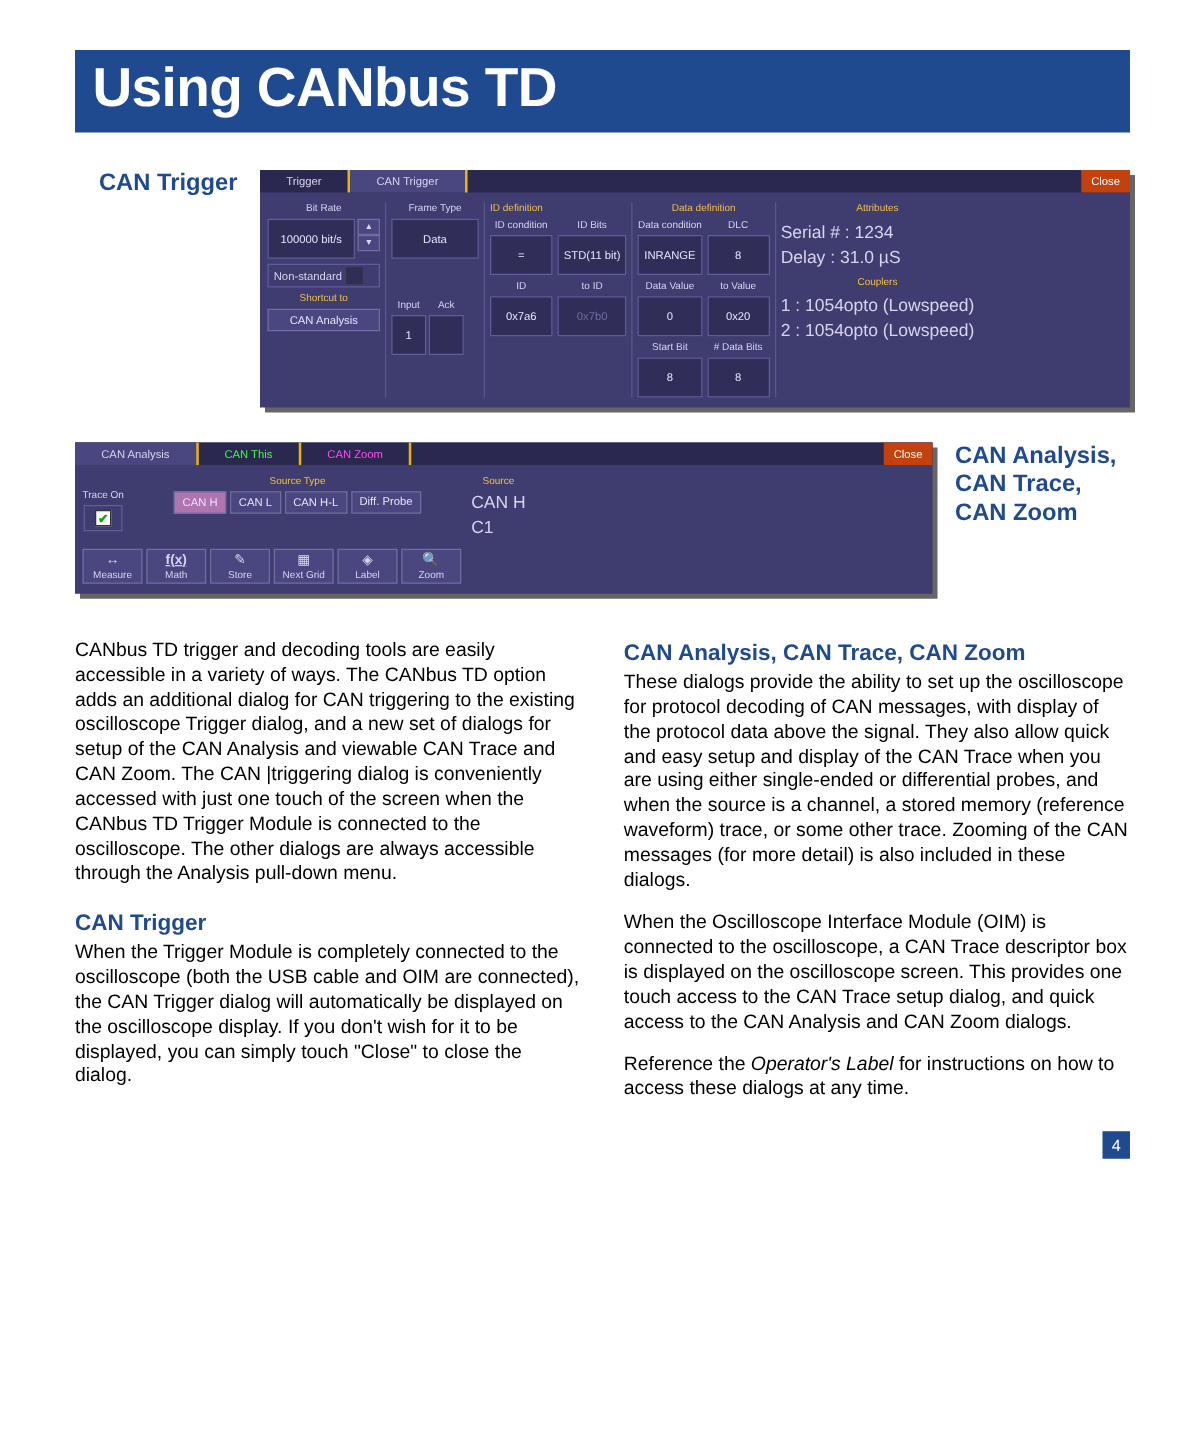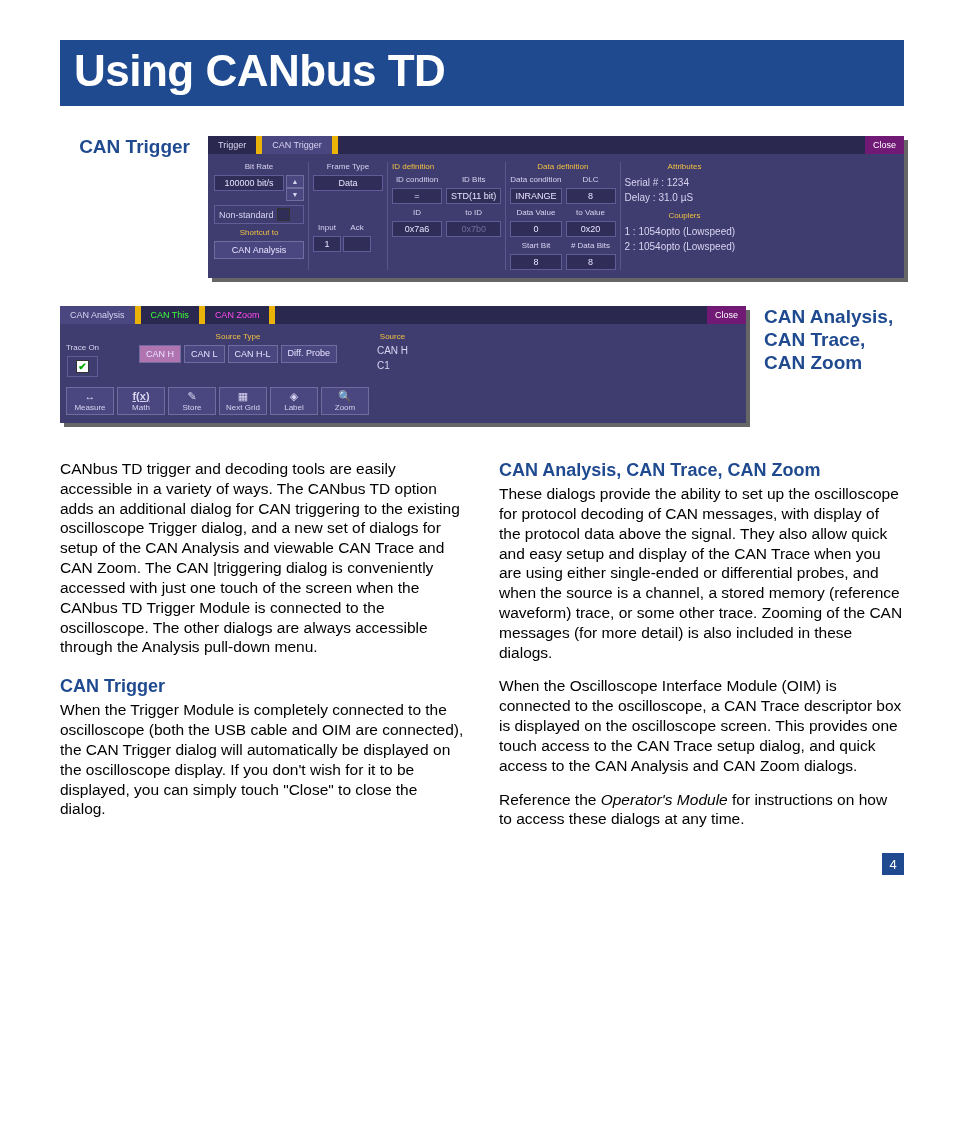--- a/index.html
+++ b/index.html
@@ -4,39 +4,39 @@
 <style>
   * { box-sizing: border-box; margin: 0; padding: 0; }
   body { font-family: "Myriad Pro", "Segoe UI", Arial, sans-serif; background: #fff; width: 954px; margin: 0 auto; padding: 40px 50px 30px 60px; color: #000; }
   .title-bar { background: #1f4a8f; color: #fff; font-weight: 700; font-size: 44px; padding: 6px 14px 10px; font-family: "Myriad Pro", Arial, sans-serif; letter-spacing: -0.5px; margin-bottom: 30px; }
   .row1 { display: flex; align-items: flex-start; gap: 18px; margin-bottom: 28px; }
   .side-label { color: #1f4a8f; font-weight: 700; font-size: 19px; width: 130px; text-align: right; flex-shrink: 0; }
   .side-label-right { color: #1f4a8f; font-weight: 700; font-size: 19px; width: 140px; flex-shrink: 0; line-height: 1.2; }
   .panel-shadow { box-shadow: 4px 4px 0 rgba(0,0,0,0.6); }
   .panel { background: #3f3c70; color: #d8d4f0; font-size: 9px; font-family: Arial, sans-serif; }
   .tabbar { display: flex; align-items: stretch; background: #2b2850; height: 18px; }
-  .tab { padding: 2px 10px; border-right: 6px solid #eab308; font-size: 9px; display: flex; align-items: center; }
+  .tab { padding: 2px 21px; border-right: 2px solid #eab308; font-size: 9px; display: flex; align-items: center; }
   .tab.active { background: #4a4680; }
   .tab.green { color: #3cff3c; }
   .tab.magenta { color: #ff4af0; }
   .spacer { flex: 1; }
-  .closebtn { background: #701a75; color: #fff; padding: 2px 8px; font-size: 9px; cursor: pointer; display: flex; align-items: center; }
+  .closebtn { background: #c2410c; color: #fff; padding: 2px 8px; font-size: 9px; cursor: pointer; display: flex; align-items: center; }
   .panel-body { padding: 8px 6px 8px 6px; display: flex; gap: 2px; }
   .col { display: flex; flex-direction: column; gap: 4px; }
   .lbl { color: #f0c040; font-size: 8px; text-align: center; }
   .lbl-w { color: #d8d4f0; font-size: 8px; text-align: center; }
-  .fld { background: #302d58; border: 1px solid #605c98; color: #e8e4ff; font-size: 9px; padding: 2px 4px; text-align: center; min-width: 50px; height: 16px; display: flex; align-items: center; justify-content: center; }
+  .fld { background: #302d58; border: 1px solid #605c98; color: #e8e4ff; font-size: 9px; padding: 2px 4px; text-align: center; min-width: 50px; height: 32px; display: flex; align-items: center; justify-content: center; }
   .fld.sm { min-width: 28px; }
   .fld.wide { min-width: 70px; }
   .fld.disabled { color: #706ca0; }
   .btn3d { background: #4a4680; border: 1px solid #706ca0; color: #e8e4ff; font-size: 9px; padding: 3px 6px; text-align: center; cursor: pointer; }
   .arrowbtn { background: #4a4680; border: 1px solid #706ca0; width: 18px; height: 13px; display: flex; align-items: center; justify-content: center; font-size: 7px; cursor: pointer; }
   .sep { width: 1px; background: #5a568f; align-self: stretch; margin: 0 2px; }
   .attrlabel { color: #f0c040; font-size: 8px; text-align: center; margin-bottom: 2px; }
-  .attrrow { color: #d8d4f0; font-size: 10px; white-space: nowrap; }
+  .attrrow { color: #d8d4f0; font-size: 14px; white-space: nowrap; }
   .toolbtn { background: #4a4680; border: 1px solid #706ca0; width: 48px; height: 28px; display: flex; flex-direction: column; align-items: center; justify-content: center; font-size: 8px; cursor: pointer; gap: 1px; }
   .toolbtn .ticon { font-size: 11px; line-height: 1; }
   .pinkbtn { background: #b074b0; }
   .checkbox { width: 13px; height: 13px; background: #fff; border: 1px solid #333; display: inline-flex; align-items: center; justify-content: center; color: #0a0; font-size: 10px; font-weight: bold; }
   .row2 { display: flex; align-items: flex-start; gap: 18px; margin-bottom: 36px; }
   .text-cols { display: flex; gap: 34px; }
   .tcol { flex: 1; font-size: 15.5px; line-height: 1.28; }
   .tcol h3 { color: #1f4a8f; font-weight: 700; font-size: 18px; margin-bottom: 2px; margin-top: 0; }
   .tcol h3.mt { margin-top: 18px; }
   .tcol p { margin-bottom: 14px; }
@@ -209,17 +209,17 @@
 <div class="text-cols">
   <div class="tcol">
     <p>CANbus TD trigger and decoding tools are easily accessible in a variety of ways. The CANbus TD option adds an additional dialog for CAN triggering to the existing oscilloscope Trigger dialog, and a new set of dialogs for setup of the CAN Analysis and viewable CAN Trace and CAN Zoom. The CAN |triggering dialog is conveniently accessed with just one touch of the screen when the CANbus TD Trigger Module is connected to the oscilloscope. The other dialogs are always accessible through the Analysis pull-down menu.</p>
     <h3 class="mt">CAN Trigger</h3>
     <p>When the Trigger Module is completely connected to the oscilloscope (both the USB cable and OIM are connected), the CAN Trigger dialog will automatically be displayed on the oscilloscope display. If you don't wish for it to be displayed, you can simply touch "Close" to close the dialog.</p>
   </div>
   <div class="tcol">
     <h3>CAN Analysis, CAN Trace, CAN Zoom</h3>
     <p>These dialogs provide the ability to set up the oscilloscope for protocol decoding of CAN messages, with display of the protocol data above the signal. They also allow quick and easy setup and display of the CAN Trace when you are using either single-ended or differential probes, and when the source is a channel, a stored memory (reference waveform) trace, or some other trace. Zooming of the CAN messages (for more detail) is also included in these dialogs.</p>
     <p>When the Oscilloscope Interface Module (OIM) is connected to the oscilloscope, a CAN Trace descriptor box is displayed on the oscilloscope screen. This provides one touch access to the CAN Trace setup dialog, and quick access to the CAN Analysis and CAN Zoom dialogs.</p>
-    <p><span>Reference the </span><span class="italic">Operator's Module</span><span> for instructions on how to access these dialogs at any time.</span></p>
+    <p><span>Reference the </span><span class="italic">Operator's Label</span><span> for instructions on how to access these dialogs at any time.</span></p>
   </div>
 </div>
 
 <div class="page-num">4</div>
 
 </body></html>

